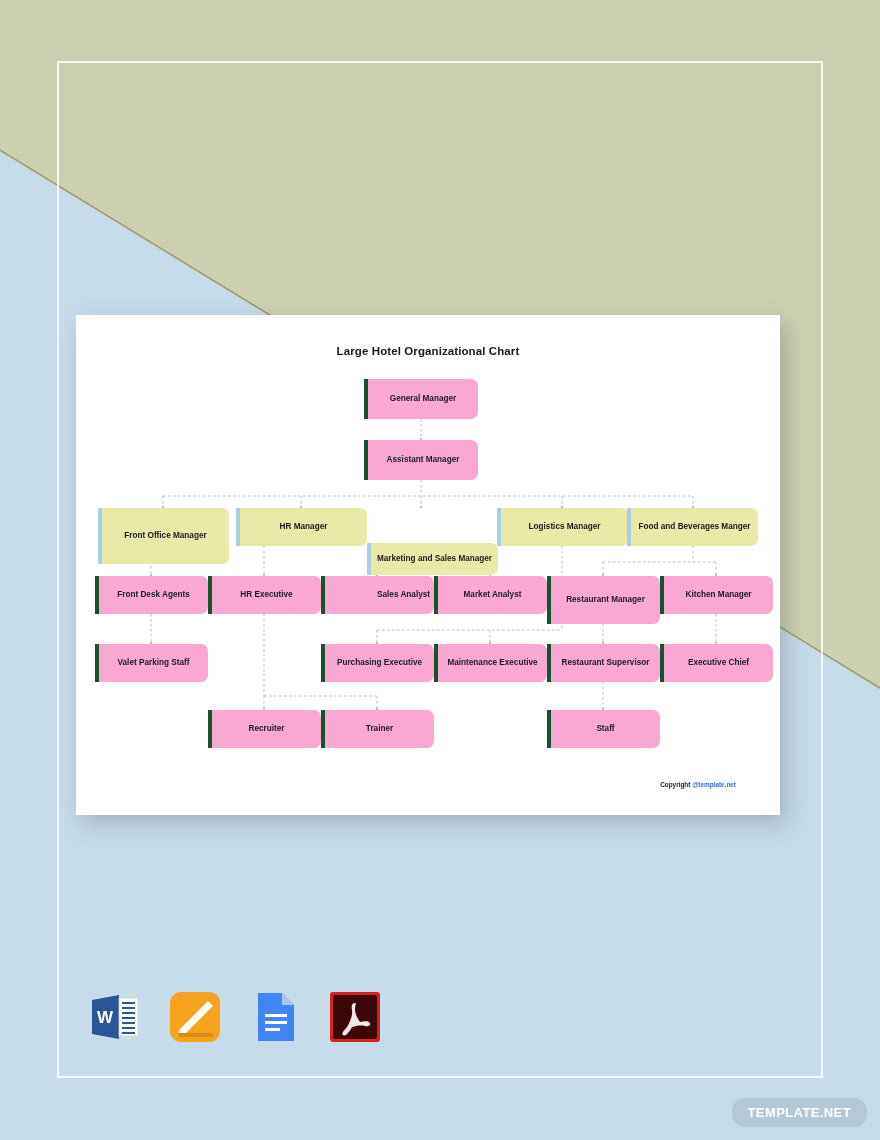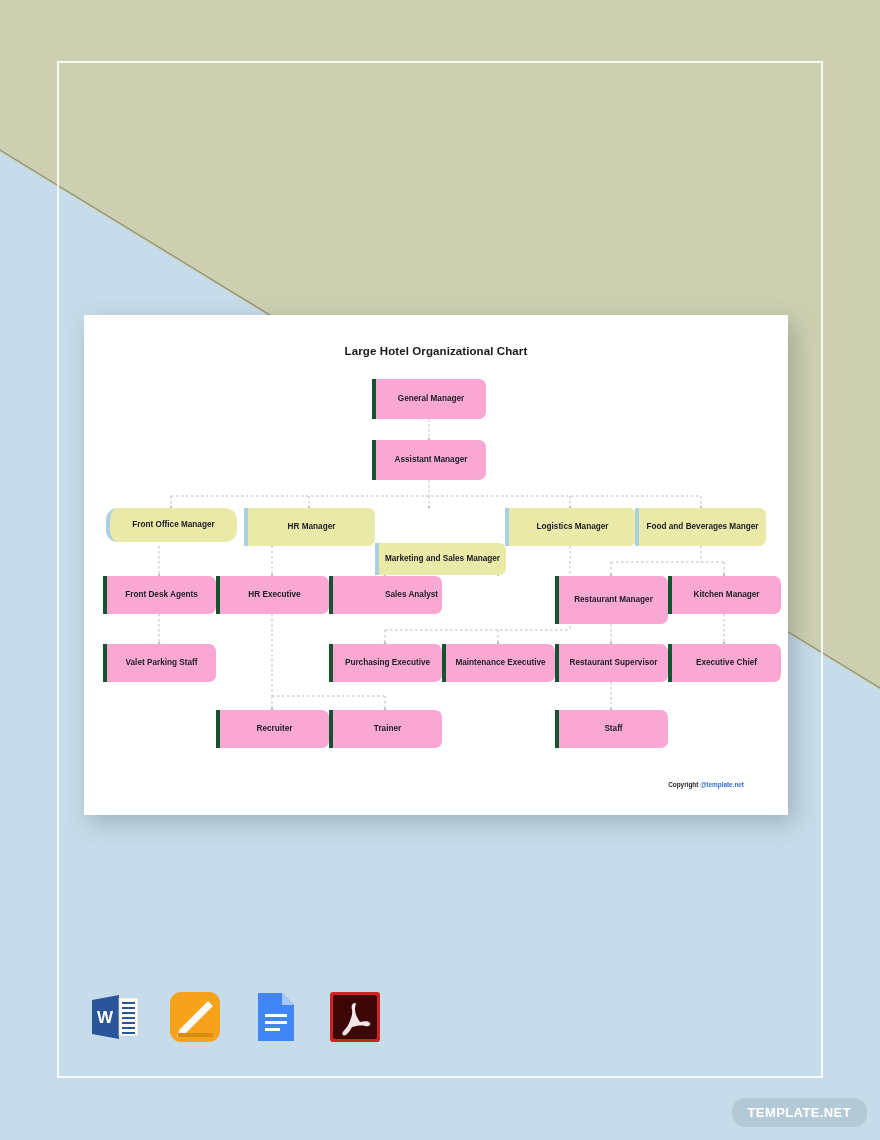--- a/index.html
+++ b/index.html
@@ -47,21 +47,21 @@
     position: absolute;
     left: 57px; top: 61px;
     width: 766px; height: 1017px;
     border: 2px solid rgba(255,255,255,0.85);
     pointer-events: none;
   }
 
   
   .card {
     position: absolute;
-    left: 84px; top: 315px;
+    left: 76px; top: 315px;
     width: 704px; height: 500px;
     background: #ffffff;
     box-shadow: 6px 8px 22px rgba(60,75,90,0.30);
   }
 
   .chart-title {
     position: absolute;
     left: 0; top: 30px;
     width: 100%;
     text-align: center;
@@ -229,21 +229,21 @@
       </g>
     </svg>
 
     <div id="nodes">
         <div class="node blue" style="left: 288px; top: 64px; width: 114px; height: 40px;">
           <span>General Manager</span>
         </div>
         <div class="node blue" style="left: 288px; top: 125px; width: 114px; height: 40px;">
           <span>Assistant Manager</span>
         </div>
-        <div class="node yellow" style="left: 22px; top: 193px; width: 131px; height: 34px; border-radius: 12px;">
+        <div class="node yellow" style="left: 22px; top: 193px; width: 131px; height: 56px;">
           <span>Front Office Manager</span>
         </div>
         <div class="node yellow" style="left: 160px; top: 193px; width: 131px; height: 38px;">
           <span>HR Manager</span>
         </div>
         <div class="node yellow" style="left: 291px; top: 193px; width: 131px; height: 32px; margin-top: 35px;">
           <span>Marketing and Sales Manager</span>
         </div>
         <div class="node yellow" style="left: 421px; top: 193px; width: 131px; height: 38px;">
           <span>Logistics Manager</span>
@@ -252,20 +252,23 @@
           <span>Food and Beverages Manger</span>
         </div>
         <div class="node blue" style="left: 19px; top: 261px; width: 113px; height: 38px;">
           <span>Front Desk Agents</span>
         </div>
         <div class="node blue" style="left: 132px; top: 261px; width: 113px; height: 38px;">
           <span>HR Executive</span>
         </div>
         <div class="node blue" style="left: 245px; top: 261px; width: 113px; height: 38px; justify-content: flex-end;">
           <span>Sales Analyst</span>
+        </div>
+        <div class="node blue" style="left: 358px; top: 261px; width: 113px; height: 38px;">
+          <span>Market Analyst</span>
         </div>
         <div class="node blue" style="left: 471px; top: 261px; width: 113px; height: 48px;">
           <span>Restaurant Manager</span>
         </div>
         <div class="node blue" style="left: 584px; top: 261px; width: 113px; height: 38px;">
           <span>Kitchen Manager</span>
         </div>
         <div class="node blue" style="left: 19px; top: 329px; width: 113px; height: 38px;">
           <span>Valet Parking Staff</span>
         </div>

